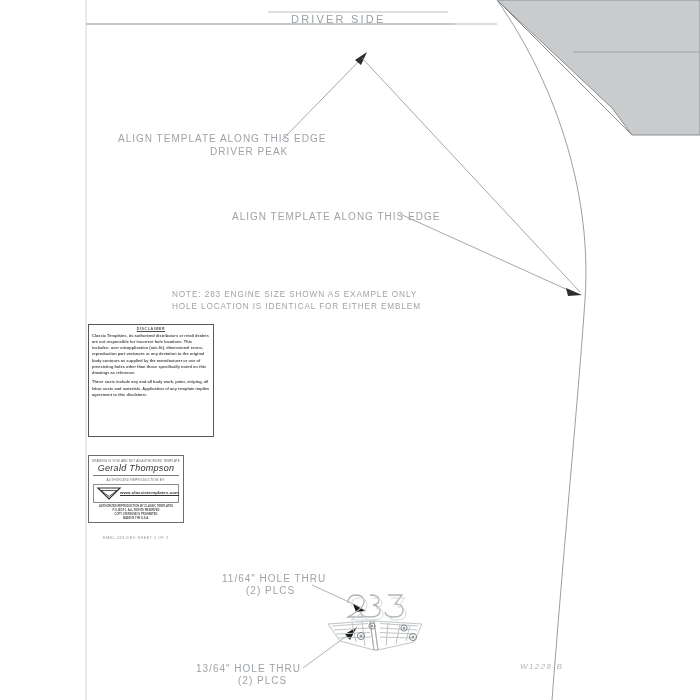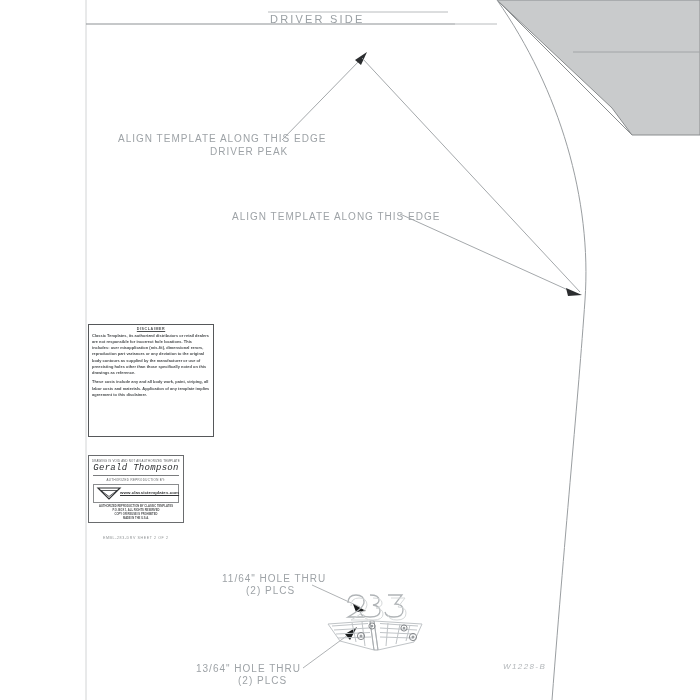--- a/index.html
+++ b/index.html
@@ -30,20 +30,21 @@
     color: #8e9296;
     font-family: "Liberation Sans", sans-serif;
     letter-spacing: 1.1px;
     white-space: pre;
     line-height: 1.45;
   }
   .anno-title {
     font-size: 11px;
     letter-spacing: 2.2px;
     color: #9aa0a4;
+    margin-left: 21px;
   }
   .anno-sm {
     font-size: 10px;
     letter-spacing: 1.0px;
     color: #9ea3a7;
   }
   .anno-note {
     font-size: 8.2px;
     letter-spacing: 0.9px;
     color: #9ea3a7;
@@ -101,21 +102,21 @@
   }
   .auth-row1 {
     font-size: 2.9px;
     text-align: center;
     color: #5a5c5e;
     letter-spacing: 0.2px;
     padding-top: 2.5px;
   }
   .auth-sig {
     text-align: center;
-    font-family: Liberation Mono, monospace;
+    font-family: Liberation Sans, sans-serif;
     font-style: italic;
     font-size: 9px;
     color: #2d2f31;
     line-height: 1;
     padding: 1px 0 0 0;
     letter-spacing: 0.3px;
   }
   .auth-div {
     border-top: 1px solid #7a7c7e;
     margin: 2.5px 4px 0 4px;
@@ -206,20 +207,22 @@
     <polygon points="357,627 345,634 350,640" fill="#17191a"></polygon>
   </svg>
 
   <div class="anno anno-title" style="left:270px; top:12px;">DRIVER SIDE</div>
 
   <div class="anno anno-sm" style="left:118px; top:132px;">ALIGN TEMPLATE ALONG THIS EDGE</div>
   <div class="anno anno-sm" style="left:210px; top:145px;">DRIVER PEAK</div>
 
   <div class="anno anno-sm" style="left:232px; top:210px;">ALIGN TEMPLATE ALONG THIS EDGE</div>
 
+  <div class="anno anno-note" style="left:172px; top:289px;">NOTE: 283 ENGINE SIZE SHOWN AS EXAMPLE ONLY</div>
+  <div class="anno anno-note" style="left:172px; top:301px;">HOLE LOCATION IS IDENTICAL FOR EITHER EMBLEM</div>
 
   <div id="disclaimer-box">
     <div id="disclaimer-title">DISCLAIMER</div>
     <div id="disclaimer-body">
       <p>Classic Templates, its authorized distributors or retail dealers are not responsible for incorrect hole locations. This includes: user misapplication (mis-fit), dimensional errors, reproduction part variances or any deviation to the original body contours as supplied by the manufacturer or use of preexisting holes other than those specifically noted on this drawings as reference.</p>
       <p>These costs include any and all body work, paint, striping, all labor costs and materials. Application of any template implies agreement to this disclaimer.</p>
     </div>
   </div>
 
   <div id="auth-box">
@@ -281,15 +284,15 @@
         <circle cx="86" cy="50" r="1.3" fill="#9a9da0"></circle>
 
         <circle cx="43" cy="58" r="3.6" fill="none" stroke="#86898c" stroke-width="1"></circle>
         <circle cx="43" cy="58" r="1.5" fill="#9a9da0"></circle>
         <circle cx="95" cy="59" r="3.6" fill="none" stroke="#86898c" stroke-width="1"></circle>
         <circle cx="95" cy="59" r="1.5" fill="#9a9da0"></circle>
       </g>
     </svg>
   </div>
 
-  <div class="anno anno-part" style="left:503px; top:661px;font-style:italic;">W1228-B</div>
+  <div class="anno anno-part" style="left:520px; top:661px;font-style:italic;">W1228-B</div>
 
 </div>
 
 </body></html>

